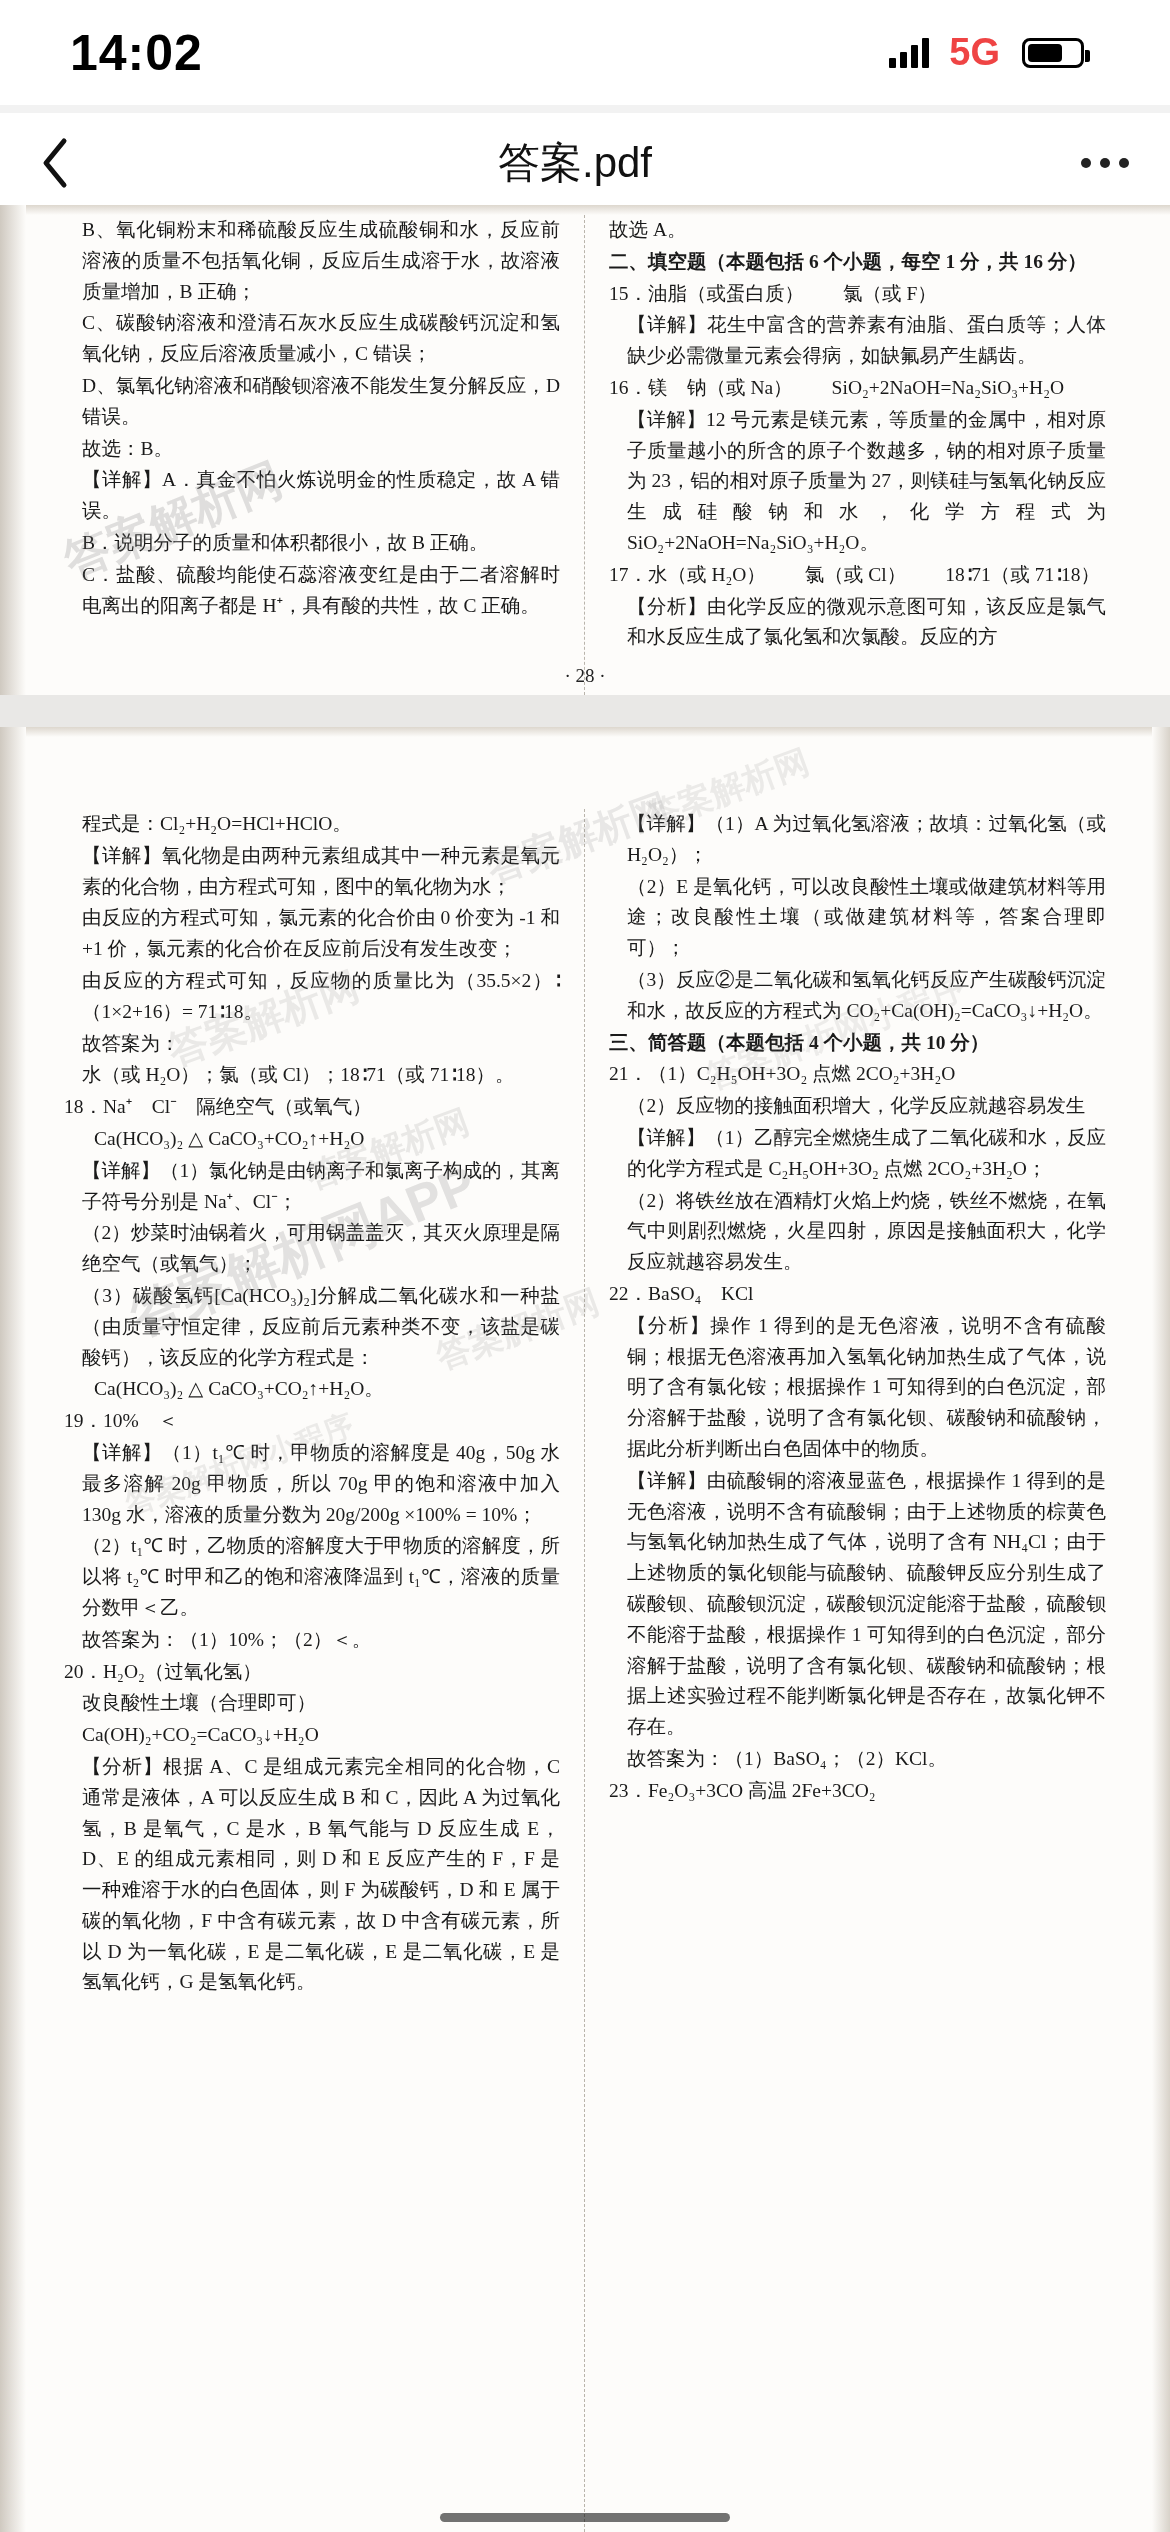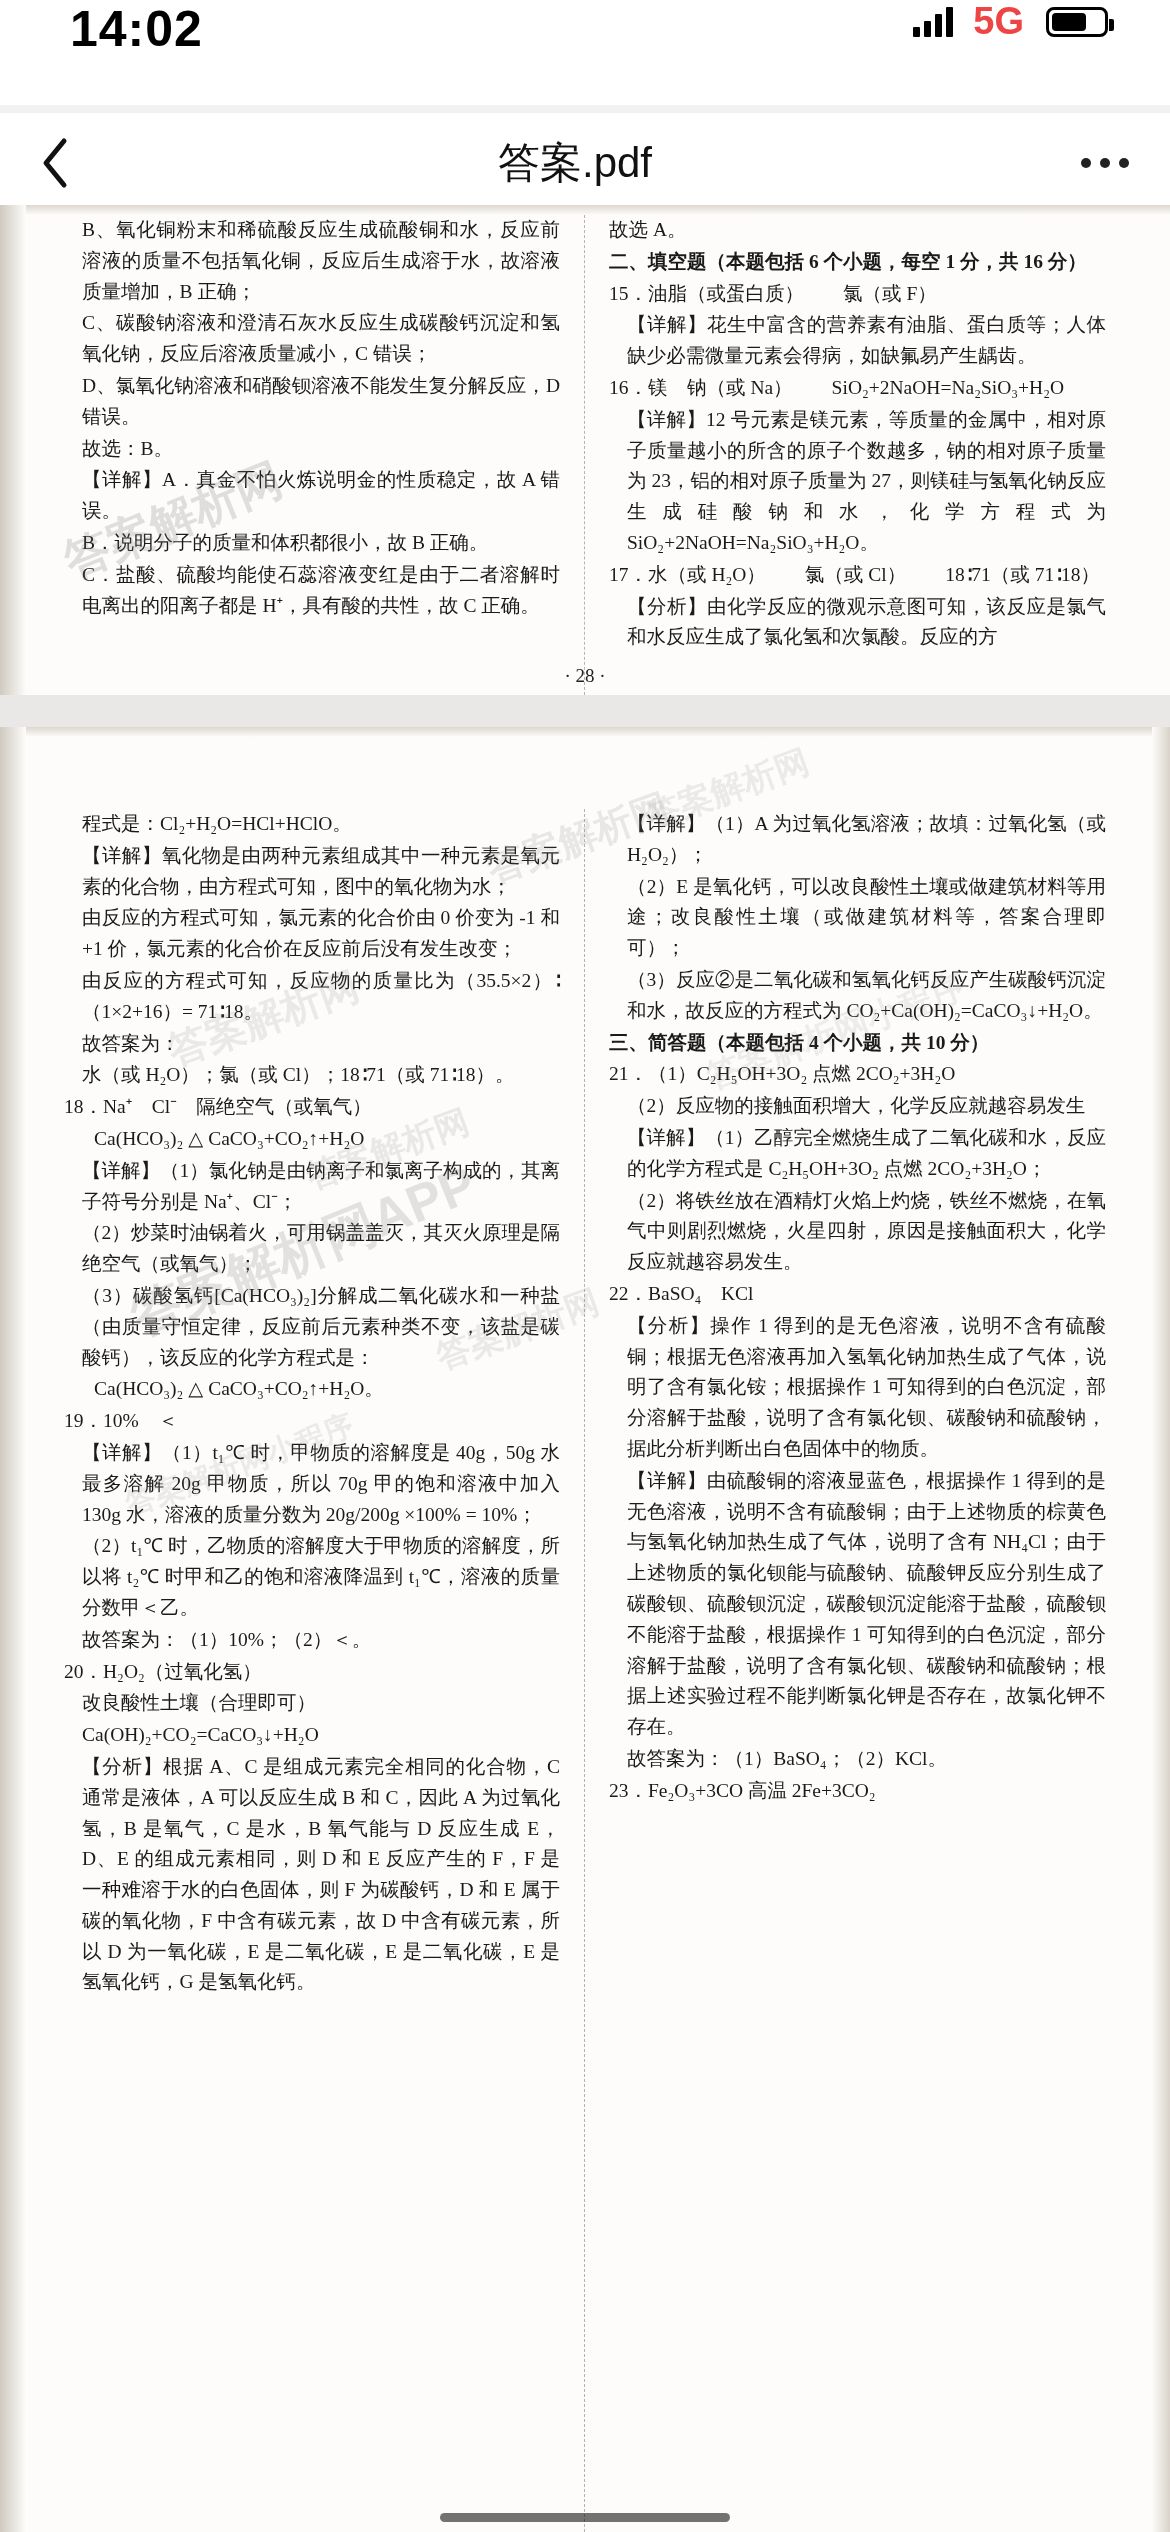--- a/index.html
+++ b/index.html
@@ -14,23 +14,23 @@
     position: relative;
     width: 1170px; height: 2532px;
     background: #f2f2f2;
     overflow: hidden;
   }
   
   .status-bar {
     position: absolute; top: 0; left: 0;
     width: 1170px; height: 105px;
     background: #ffffff;
-    display: flex; align-items: flex-start;
+    display: flex; align-items: center;
     justify-content: space-between;
-    padding: 0 62px 0 70px;
+    padding: 0 86px 0 70px;
   }
   .status-time {
     font-family: "Liberation Sans", sans-serif;
     font-size: 50px; font-weight: bold;
     color: #000; letter-spacing: 1px;
   }
   .status-right {
     display: flex; align-items: center; gap: 16px;
   }
   .signal-bars { display: flex; align-items: flex-end; gap: 4px; height: 30px; }

